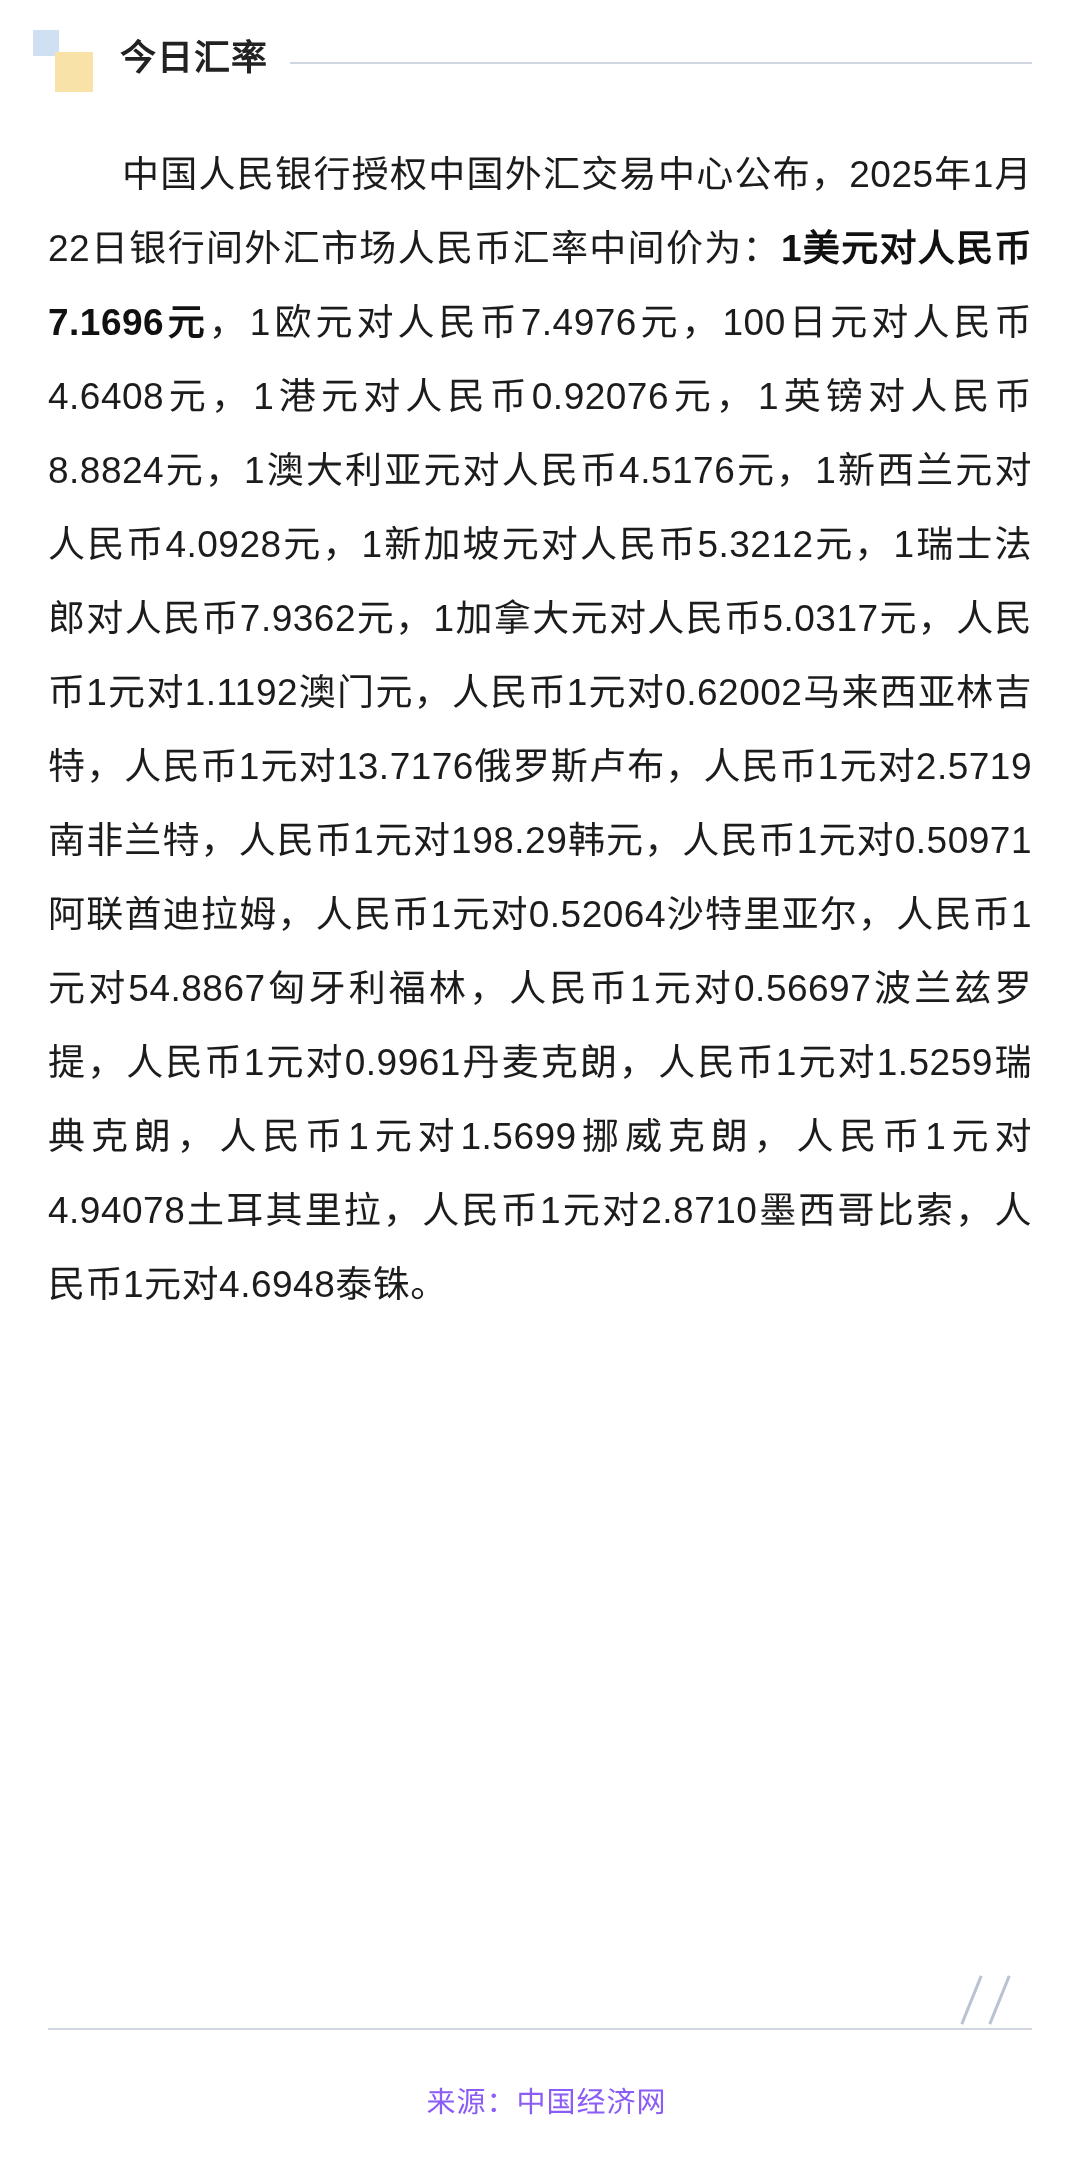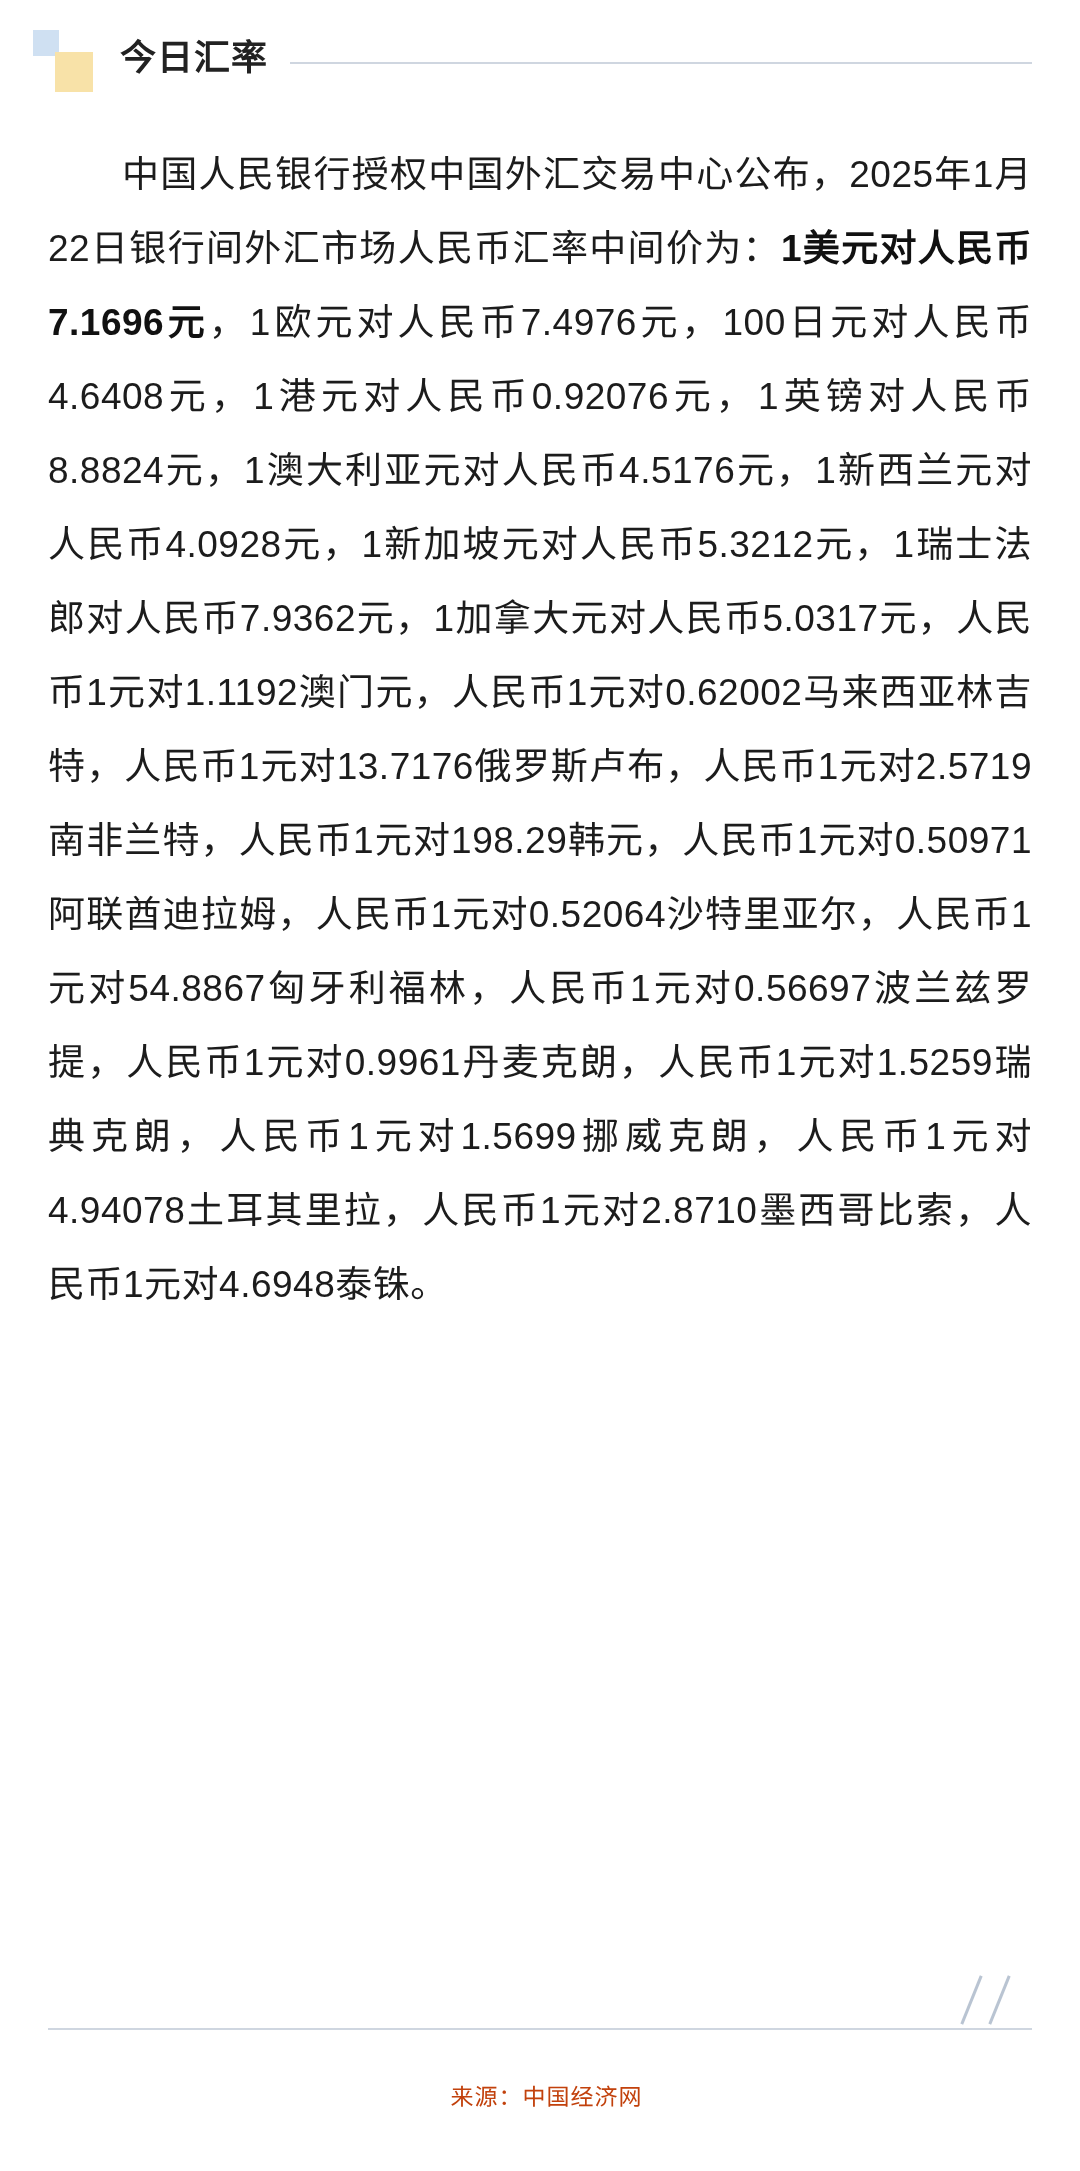--- a/index.html
+++ b/index.html
@@ -129,22 +129,22 @@
     top: 62px;
     height: 2px;
     background: #cfd6e0;
   }
   .footer-source {
     position: absolute;
     left: 13px;
     right: 0;
     top: 112px;
     text-align: center;
-    font-size: 23px;
-    color: #c2410c;
+    font-size: 29px;
+    color: #8b5cf6;
     letter-spacing: 1px;
   }
 </style>
 </head>
 <body>
 
 <div class="page">
 
   <div class="header">
     <div class="header-marks">

